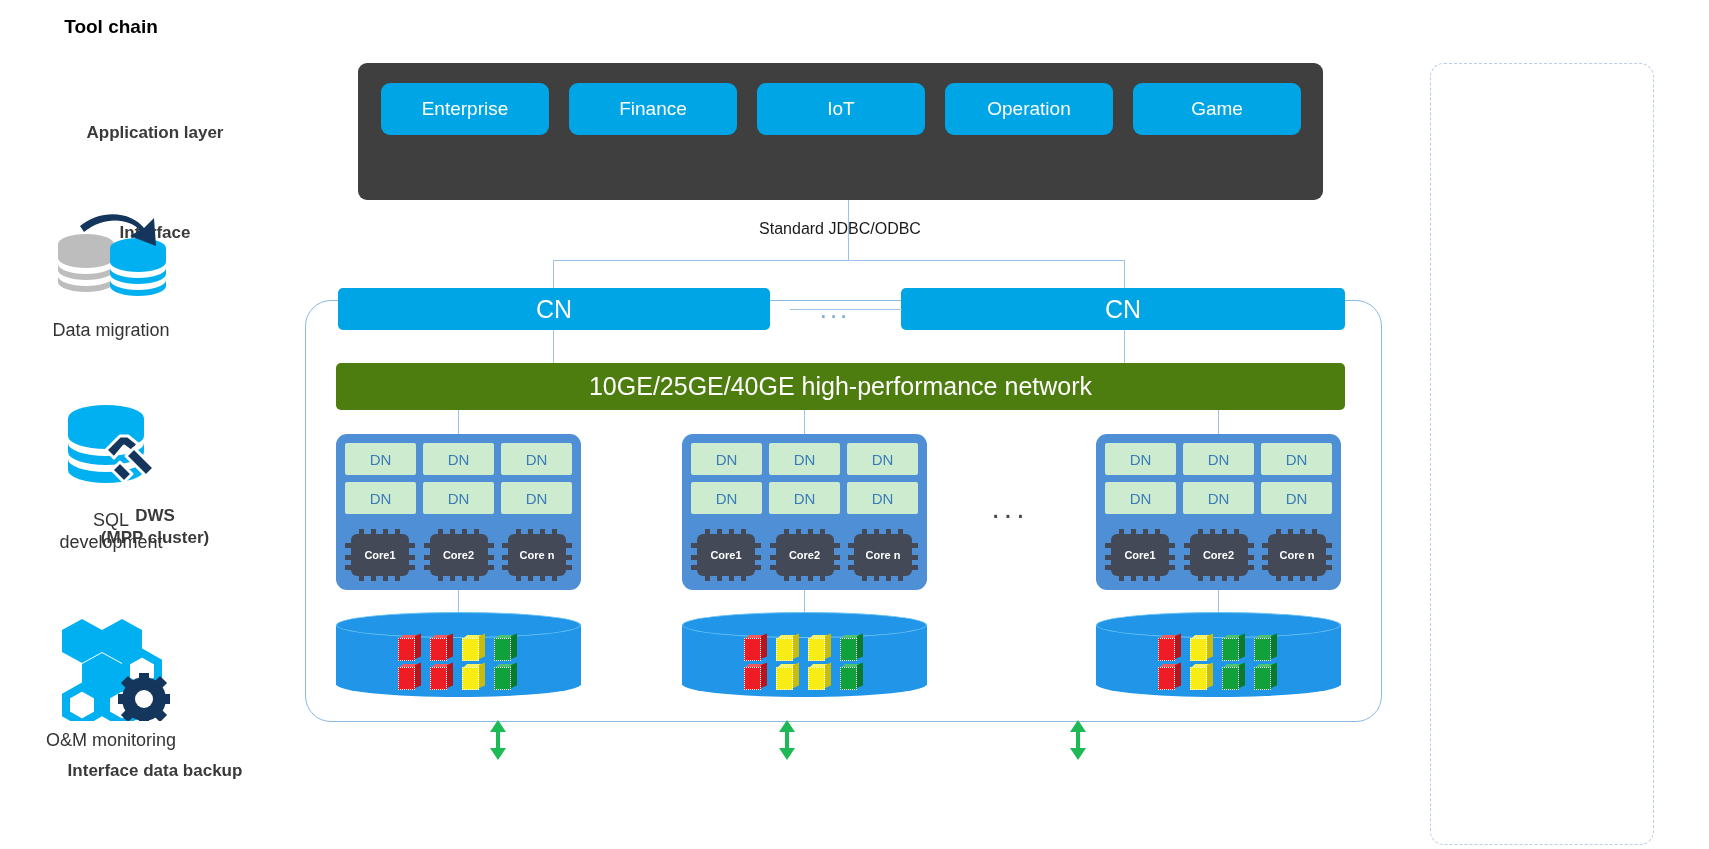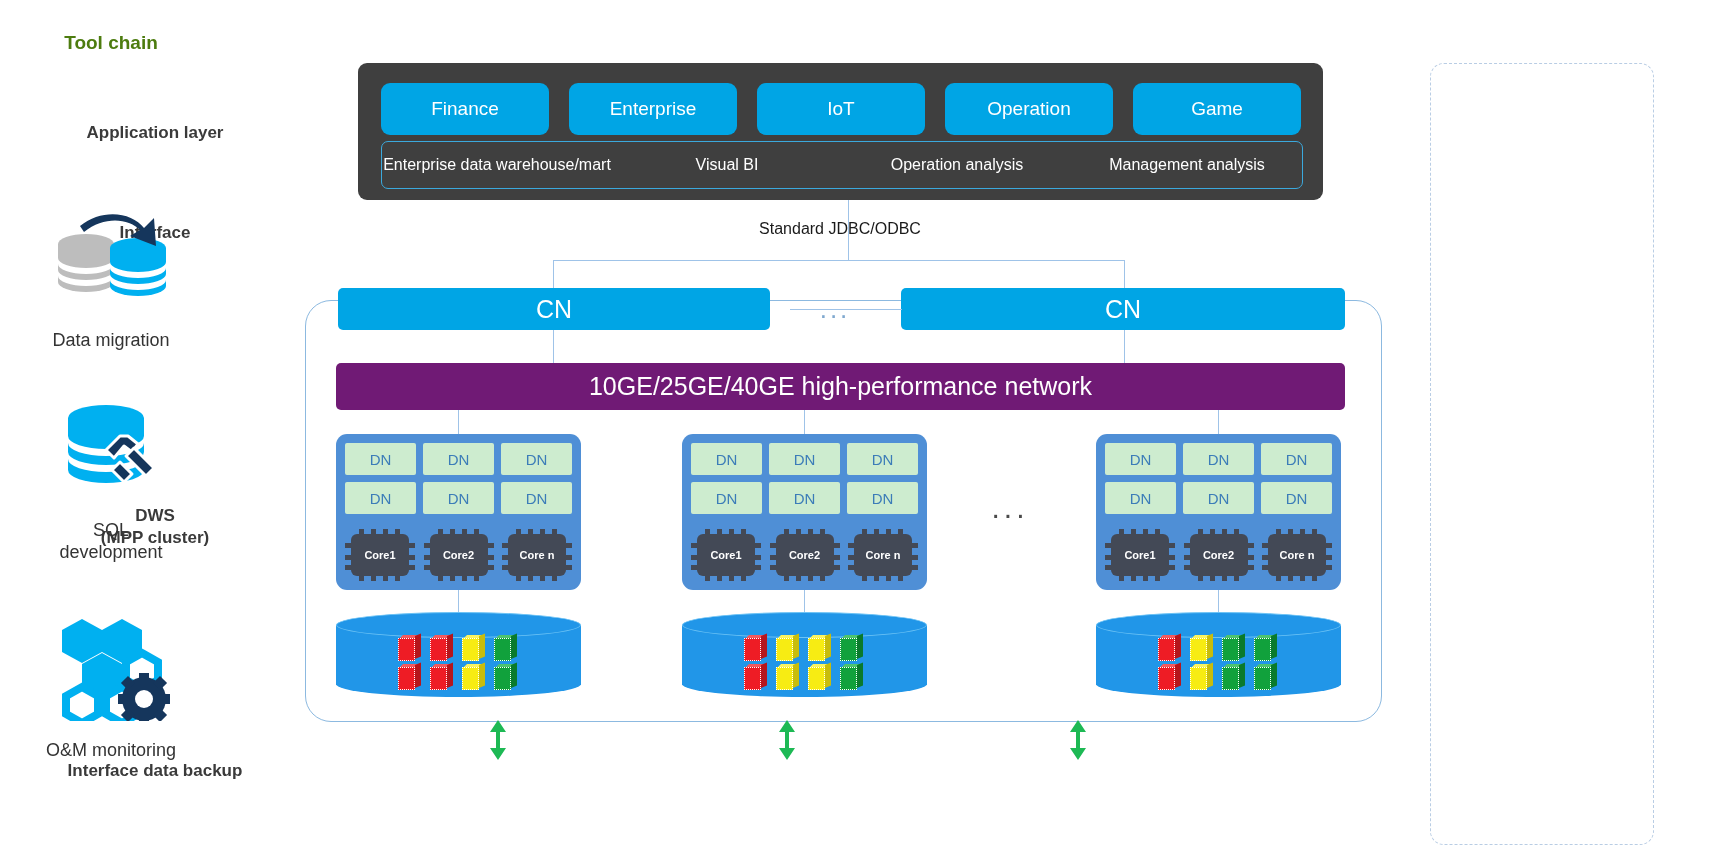--- a/index.html
+++ b/index.html
@@ -63,21 +63,21 @@
   .cn-b{left:901px;width:444px;}
   .cn-dots{
     position:absolute;left:790px;top:290px;width:90px;height:38px;
     color:#7fa8cf;font-size:26px;letter-spacing:3px;
     display:flex;align-items:center;justify-content:center;
   }
 
   
   .net-bar{
     position:absolute;left:336px;top:363px;width:1009px;height:47px;
-    background:#701a75;border-radius:5px;color:#ffffff;font-size:25px;
+    background:#4d7c0f;border-radius:5px;color:#ffffff;font-size:25px;
     display:flex;align-items:center;justify-content:center;
   }
 
   
   .node-group{
     position:absolute;top:434px;width:245px;height:156px;
     background:#4f8fd6;border-radius:11px;
   }
   .ng-1{left:336px;}
   .ng-2{left:682px;}
@@ -155,58 +155,52 @@
     background:#3f3f3f;color:#ffffff;font-size:20px;
     display:flex;align-items:center;justify-content:center;
   }
 
   
   .tool-panel{
     position:absolute;left:1430px;top:63px;width:222px;height:780px;
     border:1px dashed #b9cde4;border-radius:14px;background:#ffffff;
   }
   .tool-title{
-    position:absolute;left:0;top:32px;width:222px;text-align:center;
-    color:#4d7c0f;font-weight:bold;font-size:19px;
+    position:absolute;left:0;top:16px;width:222px;text-align:center;
+    color:#000000;font-weight:bold;font-size:19px;
   }
   .tool-item{position:absolute;left:0;width:222px;text-align:center;}
   .tool-item .ico{height:112px;display:flex;align-items:center;justify-content:center;}
   .tool-item .cap{
-    color:#333333;font-size:18px;line-height:1.2;margin-top:18px;
+    color:#333333;font-size:18px;line-height:1.2;margin-top:8px;
   }
   .ti-1{top:200px;}
   .ti-2{top:390px;}
   .ti-3{top:610px;}
 </style>
 </head>
 <body>
 
 <div class="canvas">
 
   <div class="row-label" style="left:40px;top:122px;width:230px;">Application layer</div>
   <div class="row-label" style="left:40px;top:222px;width:230px;">Interface</div>
   <div class="row-label" style="left:40px;top:505px;width:230px;">
     <div>DWS</div>
     <div>(MPP cluster)</div>
   </div>
   <div class="row-label" style="left:20px;top:760px;width:270px;">Interface data backup</div>
 
   <div class="app-panel"></div>
   <div class="app-tabs">
+    <div class="app-tab">Enterprise</div>
     <div class="app-tab">Finance</div>
-    <div class="app-tab">Enterprise</div>
     <div class="app-tab">IoT</div>
     <div class="app-tab">Operation</div>
     <div class="app-tab">Game</div>
-  </div>
-  <div class="app-sub">
-    <div class="app-sub-item">Enterprise data warehouse/mart</div>
-    <div class="app-sub-item">Visual BI</div>
-    <div class="app-sub-item">Operation analysis</div>
-    <div class="app-sub-item">Management analysis</div>
   </div>
 
   <div class="conn" style="left:848px;top:200px;width:1px;height:60px;"></div>
   <div class="conn" style="left:553px;top:260px;width:572px;height:1px;"></div>
   <div class="conn" style="left:553px;top:260px;width:1px;height:29px;"></div>
   <div class="conn" style="left:1124px;top:260px;width:1px;height:29px;"></div>
   <div class="jdbc-label">Standard JDBC/ODBC</div>
 
   <div class="dws-box"></div>
 

